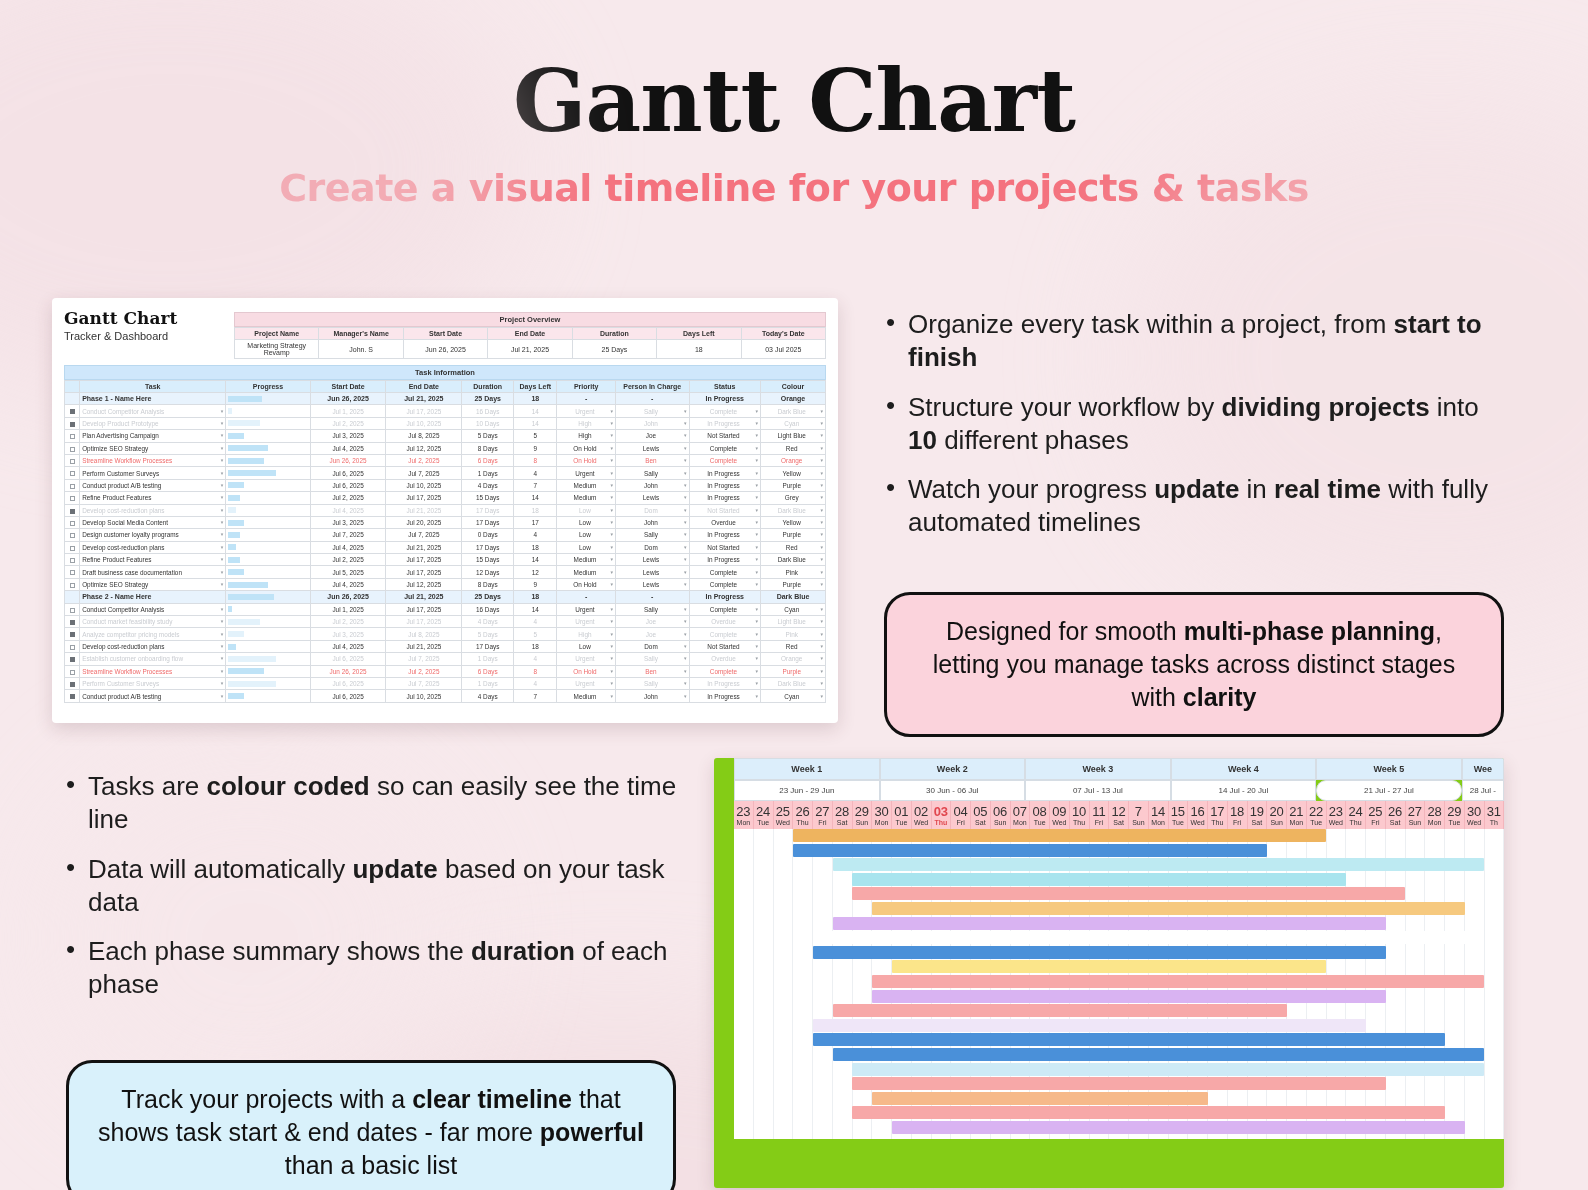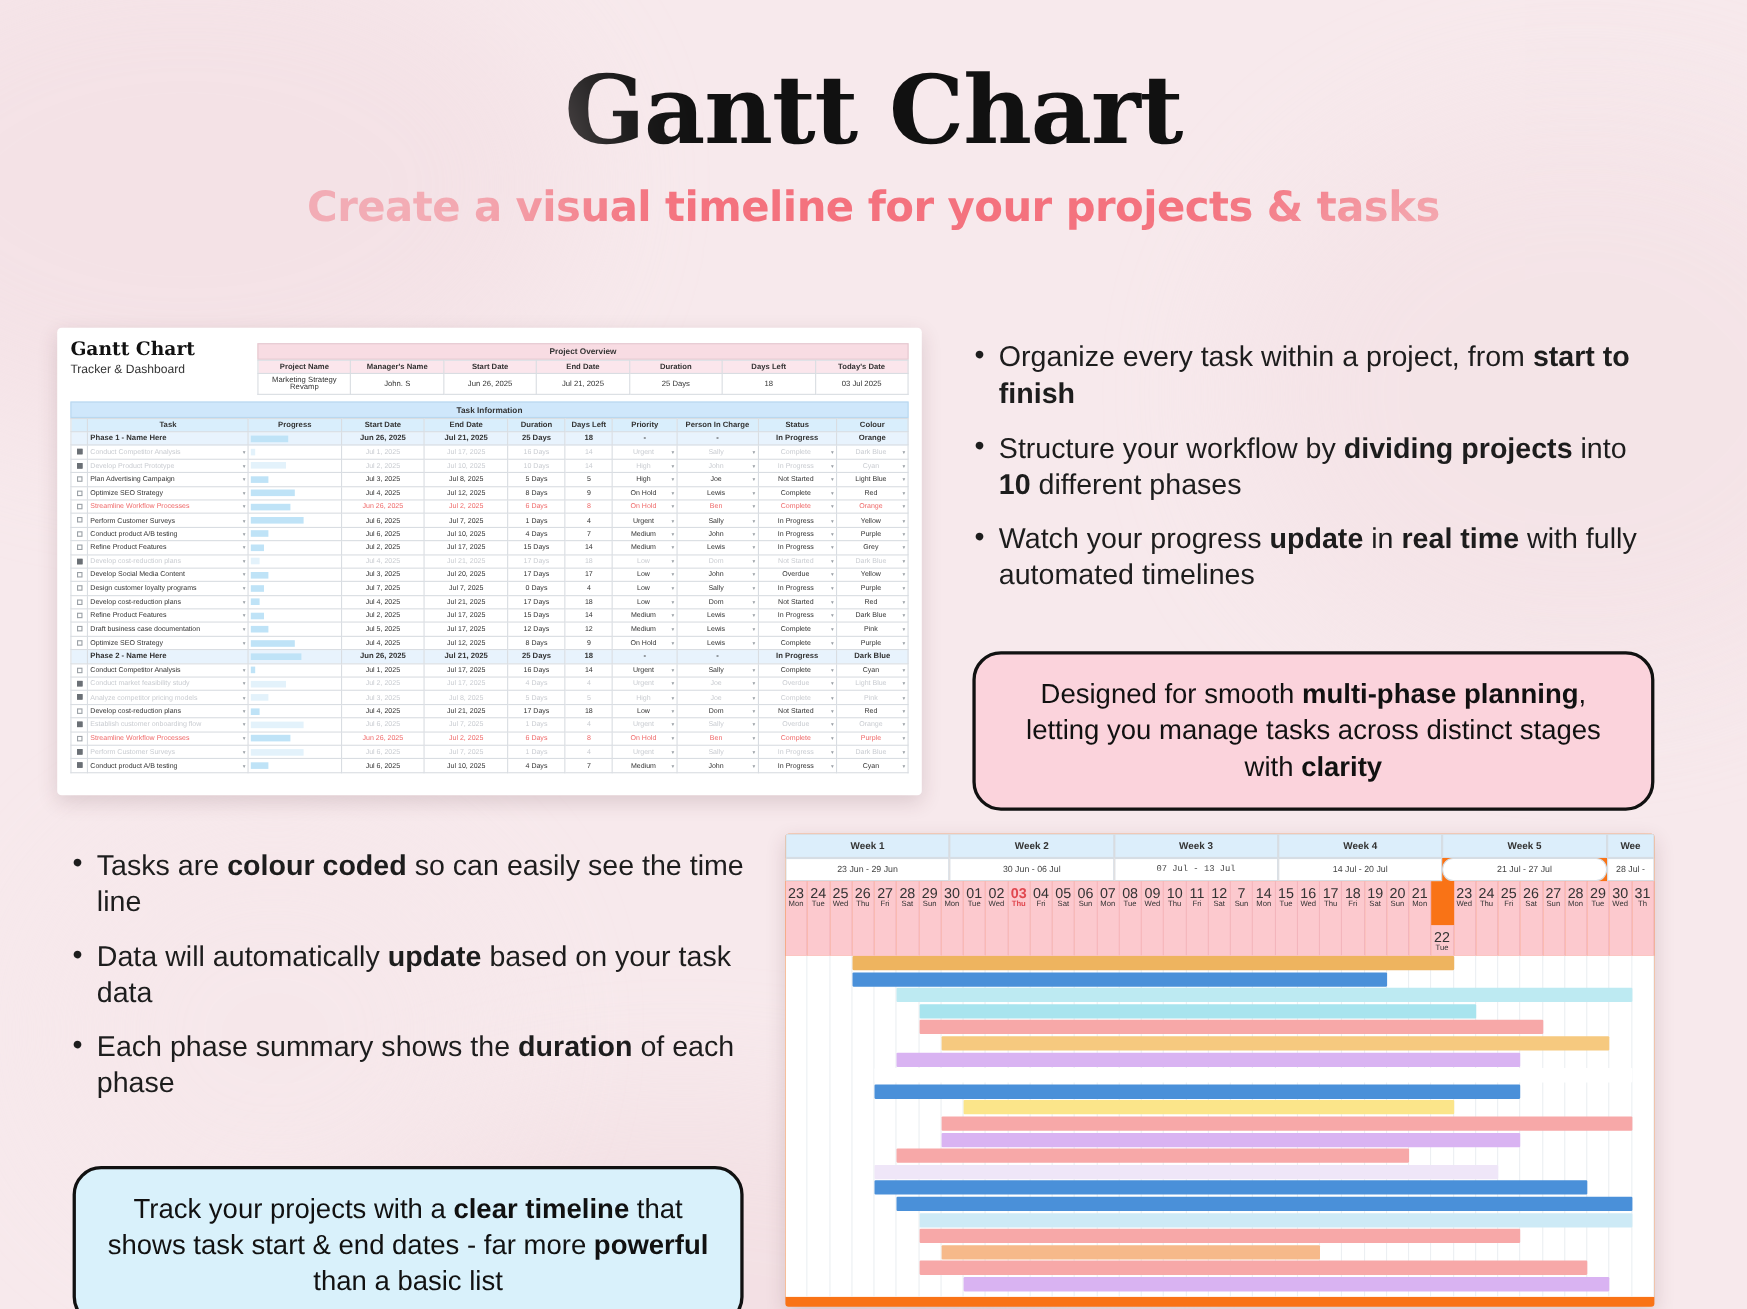--- a/index.html
+++ b/index.html
@@ -101,22 +101,23 @@
   .red { color:#ef6a6a; }
   .chk { display:inline-block; width:5px; height:5px; border:1px solid #9aa0a6; vertical-align:middle; }
   .chk.on { background:#6b7076; border-color:#6b7076; }
   .bar { height:6px; background:#bfe3f7; display:block; }
   .bar.faint { background:#e3f2fb; }
   .caret { float:right; color:#9aa0a6; font-size:5px; }
 
   
   #timeline-card {
     position:absolute; left:714px; top:700px; width:790px; height:430px;
-    background:#f97316; border-radius:3px; overflow:hidden;
+    background:#84cc16; border-radius:3px; overflow:hidden;
     box-shadow:0 6px 18px rgba(80,40,50,.16);
+    padding-left:20px;
   }
   .wk-row { display:flex; }
   .wk-cell { flex:1 0 auto; border:1px solid #d6dde4; text-align:center; font-size:9px; padding:5px 0; }
   .wk-name { background:#dceefb; font-weight:bold; color:#333; }
   .wk-range { background:#fff; color:#444; font-size:8px; }
   .days-row { display:flex; }
   .day-cell { flex:1 0 auto; background:#fcc9ce; border-right:1px solid #f3b5bc; text-align:center; padding:3px 0; }
   .day-num { font-size:13px; color:#333; }
   .day-name { font-size:7px; color:#333; }
   .day-cell.hl .day-num, .day-cell.hl .day-name { color:#e0474f; font-weight:bold; }
@@ -610,21 +611,21 @@
         <div class="wk-cell wk-name" style="width: 18.9%;">Week 1</div>
         <div class="wk-cell wk-name" style="width: 18.9%; text-align: center;">Week 2</div>
         <div class="wk-cell wk-name" style="width: 18.9%;">Week 3</div>
         <div class="wk-cell wk-name" style="width: 18.9%;">Week 4</div>
         <div class="wk-cell wk-name" style="width: 18.9%;">Week 5</div>
         <div class="wk-cell wk-name" style="width: 5.5%;">Wee</div>
       </div>
     <div class="wk-row" id="wk-ranges">
         <div class="wk-cell wk-range" style="width: 18.9%;">23 Jun - 29 Jun</div>
         <div class="wk-cell wk-range" style="width: 18.9%;">30 Jun - 06 Jul</div>
-        <div class="wk-cell wk-range" style="width: 18.9%; font-family: Liberation Mono, monospace;">07 Jul - 13 Jul</div>
+        <div class="wk-cell wk-range" style="width: 18.9%;">07 Jul - 13 Jul</div>
         <div class="wk-cell wk-range" style="width: 18.9%;">14 Jul - 20 Jul</div>
         <div class="wk-cell wk-range" style="width: 18.9%; border-radius: 10px;">21 Jul - 27 Jul</div>
         <div class="wk-cell wk-range" style="width: 5.5%;">28 Jul -</div>
       </div>
     <div class="days-row" id="day-row">
         <div class="day-cell" style="width: 2.5641%;">
           <div class="day-num">23</div>
           <div class="day-name">Mon</div>
         </div>
         <div class="day-cell" style="width: 2.5641%;">
@@ -732,21 +733,21 @@
           <div class="day-name">Sat</div>
         </div>
         <div class="day-cell" style="width: 2.5641%;">
           <div class="day-num">20</div>
           <div class="day-name">Sun</div>
         </div>
         <div class="day-cell" style="width: 2.5641%;">
           <div class="day-num">21</div>
           <div class="day-name">Mon</div>
         </div>
-        <div class="day-cell" style="width: 2.5641%; margin-top: 40px;">
+        <div class="day-cell" style="width: 2.5641%;">
           <div class="day-num">22</div>
           <div class="day-name">Tue</div>
         </div>
         <div class="day-cell" style="width: 2.5641%;">
           <div class="day-num">23</div>
           <div class="day-name">Wed</div>
         </div>
         <div class="day-cell" style="width: 2.5641%;">
           <div class="day-num">24</div>
           <div class="day-name">Thu</div>

